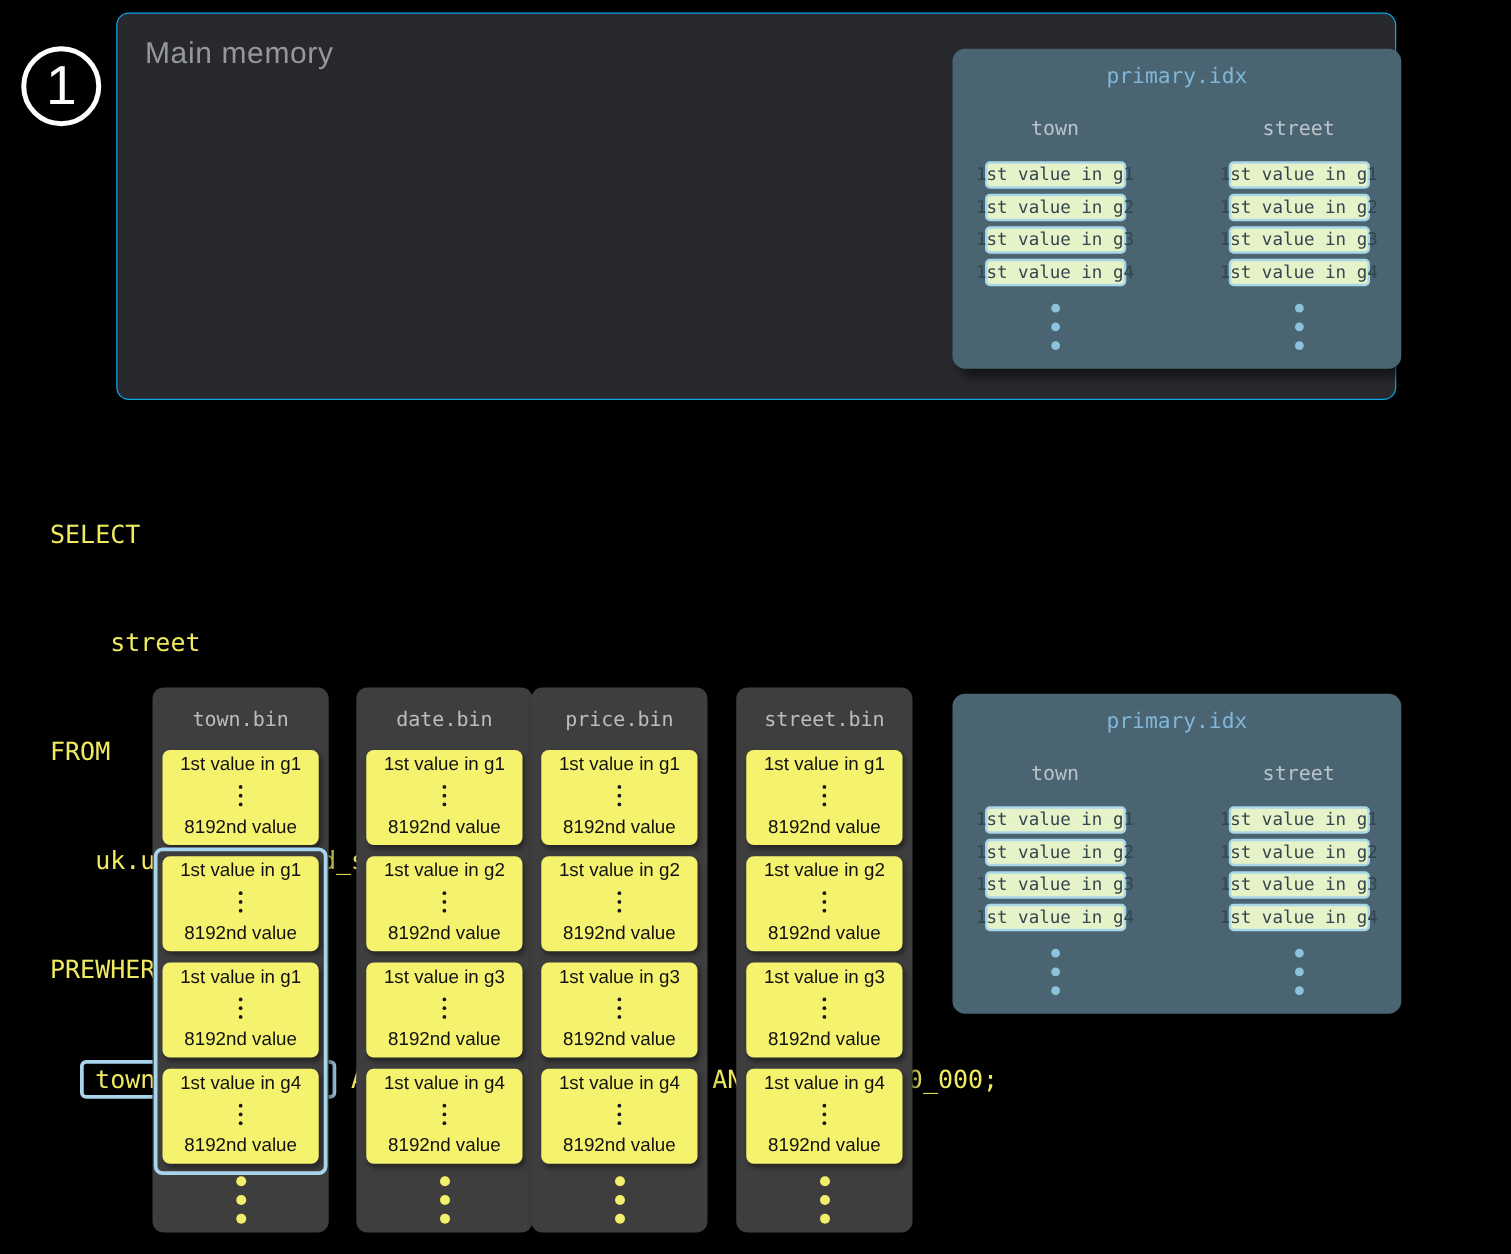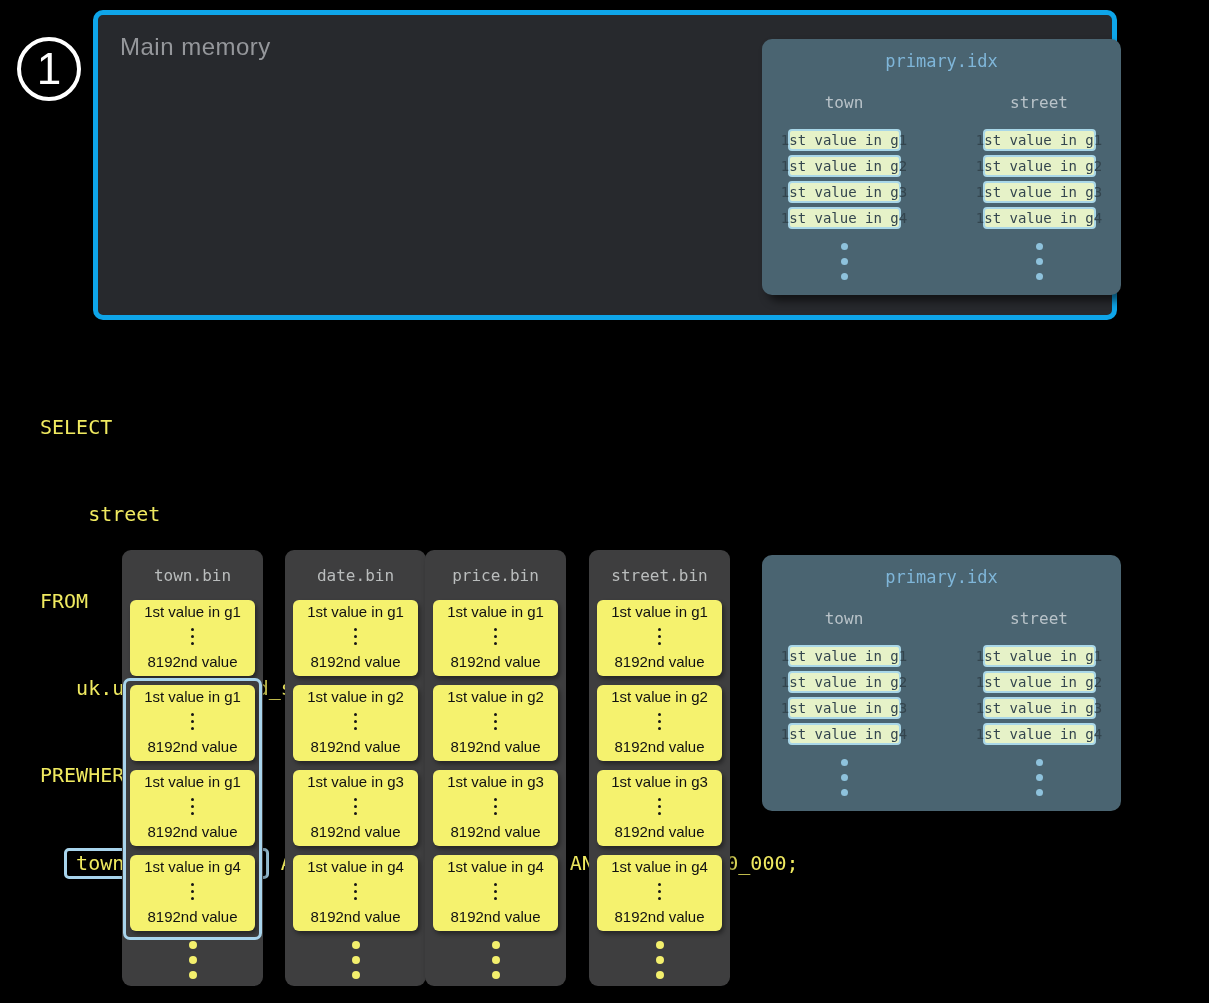--- a/index.html
+++ b/index.html
@@ -18,21 +18,21 @@
     width:64px; height:64px;
     border:4px solid #fff; border-radius:50%;
     color:#fff; font-size:44px; font-weight:300;
     display:flex; align-items:center; justify-content:center;
   }
 
   
   .main-memory {
     position:absolute; left:93px; top:10px;
     width:1024px; height:310px;
-    background:#27292d; border:5px solid #0ea5e9; border-radius:10px;
+    background:#27292d; border:1px solid #0ea5e9; border-radius:10px;
   }
   .mm-title {
     position:absolute; left:22px; top:18px;
     font-size:24px; letter-spacing:.5px; color:#95979b;
   }
 
   
   .panel {
     position:absolute; width:359px; height:256px;
     background:#4a6471; border-radius:10px;

